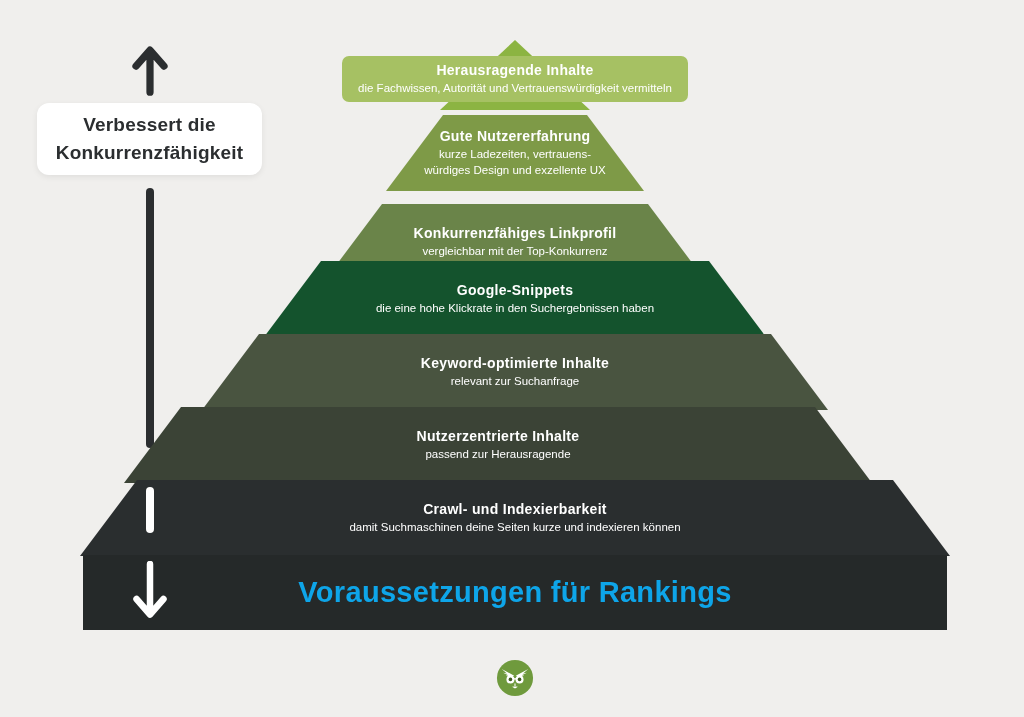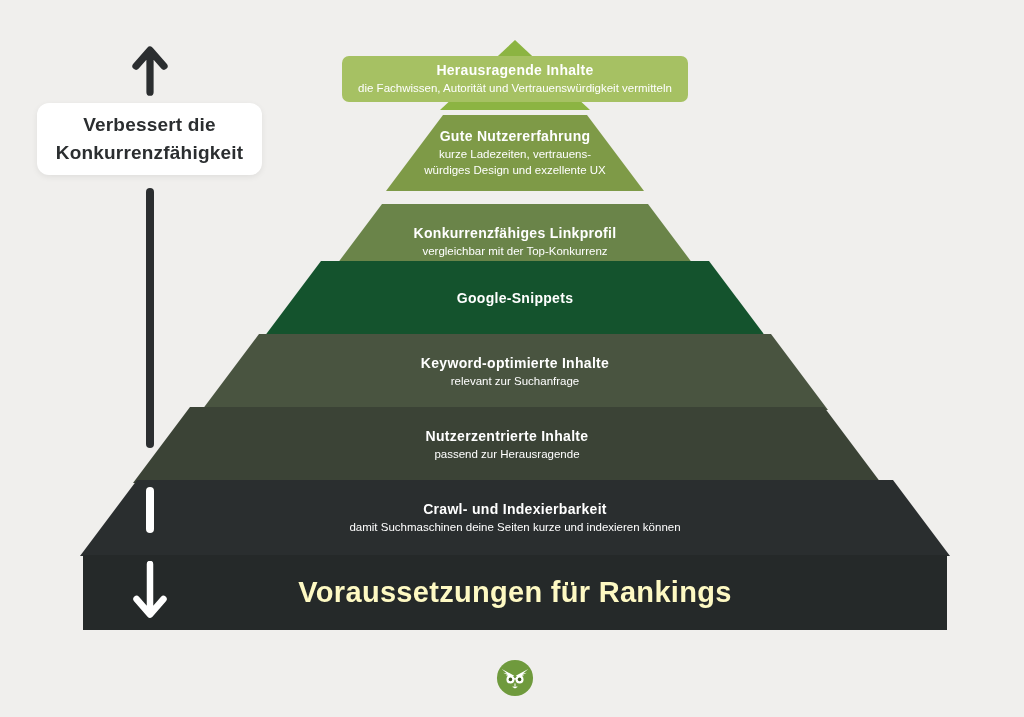--- a/index.html
+++ b/index.html
@@ -43,33 +43,33 @@
   .level{
     position:absolute;height:76px;
     clip-path:polygon(57px 0, calc(100% - 57px) 0, 100% 100%, 0 100%);
     display:flex;flex-direction:column;align-items:center;justify-content:center;
     color:#fff;text-align:center;
   }
   .l1{top:115px;left:386px;width:258px;background:#7e9a47;}
   .l2{top:204px;left:325px;width:380px;background:#6a8449;}
   .l3{top:261px;left:264px;width:502px;background:#57663f;}
   .l4{top:334px;left:202px;width:626px;background:#495440;text-align:center;}
-  .l5{top:407px;left:133px;width:748px;background:#3b4336;}
+  .l5{top:407px;left:124px;width:748px;background:#3b4336;}
   .l6{top:480px;left:80px;width:870px;background:#2a2e2f;}
 
   .lv-title{font-size:14px;font-weight:bold;letter-spacing:0.3px;margin-bottom:3px;}
   .lv-sub{font-size:11.5px;line-height:1.35;white-space:pre-line;}
 
   .base-bar{
     position:absolute;left:83px;top:555px;width:864px;height:75px;
     background:#252929;
     display:flex;align-items:center;justify-content:center;
   }
   .base-title{
-    color:#fef9c3;font-size:29px;font-weight:bold;letter-spacing:0.3px;
+    color:#0ea5e9;font-size:29px;font-weight:bold;letter-spacing:0.3px;
   }
 
   
   .owl{position:absolute;left:496px;top:659px;width:38px;height:38px;}
 </style>
 </head>
 <body style="background: rgb(240, 239, 237);">
 
 <div class="canvas">
 
@@ -100,20 +100,21 @@
     <div class="lv-title">Gute Nutzererfahrung</div>
     <div class="lv-sub">kurze Ladezeiten, vertrauens-
 würdiges Design und exzellente UX</div>
   </div>
   <div class="level l2" style="background: rgb(106, 132, 73);">
     <div class="lv-title">Konkurrenzfähiges Linkprofil</div>
     <div class="lv-sub">vergleichbar mit der Top-Konkurrenz</div>
   </div>
   <div class="level l3" style="background: #14532d;">
     <div class="lv-title">Google-Snippets</div>
+    <div class="lv-sub">die eine hohe Klickrate in den Suchergebnissen haben</div>
   </div>
   <div class="level l4" style="background: rgb(73, 84, 64);">
     <div class="lv-title">Keyword-optimierte Inhalte</div>
     <div class="lv-sub">relevant zur Suchanfrage</div>
   </div>
   <div class="level l5" style="background: rgb(59, 67, 54);">
     <div class="lv-title">Nutzerzentrierte Inhalte</div>
     <div class="lv-sub">passend zur Herausragende</div>
   </div>
   <div class="level l6" style="background: rgb(42, 46, 47);">

